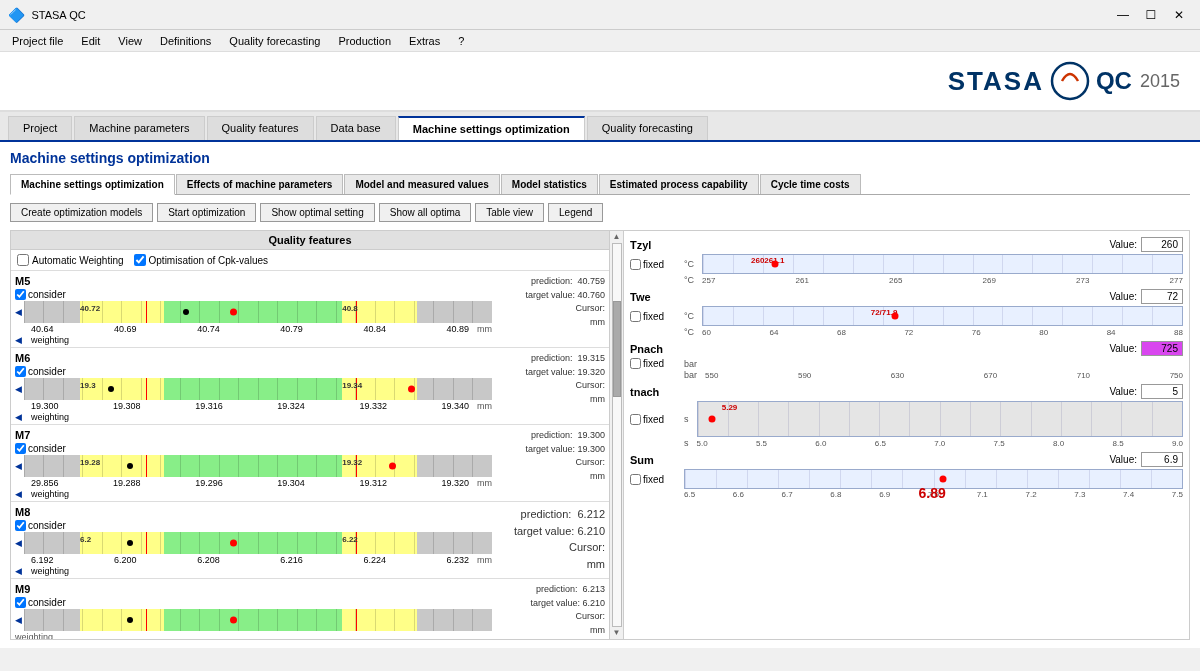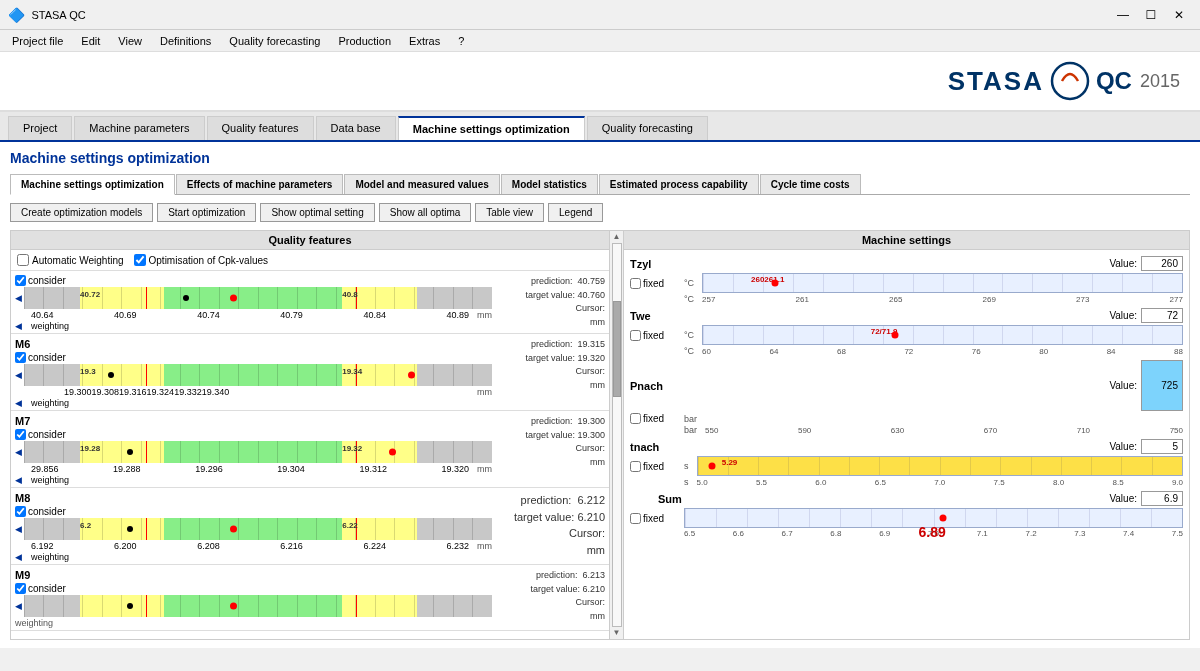--- a/index.html
+++ b/index.html
@@ -140,20 +140,23 @@
         <label class="checkbox-label">
           <input type="checkbox" checked="" style="">
           <span>Optimisation of Cpk-values</span>
         </label>
       </div>
       <div id="left-panel-content" style="position:relative;">
 
       <div class="qf-row">
     <div style="display:flex; align-items:flex-start; justify-content:space-between;">
       <div style="flex:1;">
+        <div style="display:flex; align-items:center; gap:4px; margin-bottom:2px;">
+          <span style="font-weight:bold; font-size:11px;">M5</span>
+        </div>
         <div style="display:flex; align-items:center; gap:4px; font-size:10px; margin-bottom:1px;">
           <label style="display:flex; align-items:center; gap:2px;">
             <input type="checkbox" checked="" style="width: 11px; height: 11px;"> consider
           </label>
         </div>
 
         <div style="position:relative; display:flex; align-items:center;">
           <span style="font-size:9px; color:#003399; margin-right:2px;">◀</span>
           <div style="position:relative; flex:1; height:22px; overflow:hidden;">
 
@@ -290,21 +293,21 @@
             <div style="position:absolute; width:6px; height:6px; background:black; border-radius:50%; top:50%; left:18%; transform:translateY(-50%);"></div>
 
             <div style="position:absolute; width:7px; height:7px; background:red; border-radius:50%; top:50%; left:82%; transform:translateY(-50%);"></div>
             <span style="position:absolute; left:12%; top:3px; font-size:8px; color:#333; font-weight:bold;">19.3</span>
             <span style="position:absolute; left:68%; top:3px; font-size:8px; color:#333; font-weight:bold;">19.34</span>
           </div>
         </div>
 
         <div style="display:flex; align-items:center; gap:4px; font-size:9px; margin-top:1px;">
           <span style="font-size:9px; color:#003399; width:12px;"></span>
-          <div style="flex:1; display:flex; justify-content:flex-start;margin-left:33px;">
+          <div style="flex:1; display:flex; justify-content:space-between;">
             <span>19.300</span>
                     <span>19.308</span>
                     <span>19.316</span>
                     <span>19.324</span>
                     <span>19.332</span>
                     <span>19.340</span>
           </div>
           <span style="font-size:9px; color:#555; margin-left:4px;">mm</span>
         </div>
         <div style="display:flex; align-items:center; gap:4px; font-size:9px; margin-top:1px;">
@@ -580,21 +583,20 @@
 
     <div style="width:14px; background:#f0f0f0; border:1px solid #ccc; border-left:none; display:flex; flex-direction:column; align-items:center; justify-content:flex-start; padding:2px 0;">
       <div style="font-size:8px; line-height:1; color:#666; cursor:pointer;">▲</div>
       <div style="flex:1; width:10px; margin:2px 0; background:#f8f8f8; border:1px solid #bbb; position:relative;">
         <div style="position:absolute; top:15%; width:100%; height:25%; background:#aaa; border:1px solid #999;"></div>
       </div>
       <div style="font-size:8px; line-height:1; color:#666; cursor:pointer;">▼</div>
     </div>
 
     <div id="right-panel">
-      <div id="right-panel-header">Machine settings</div>
       <div id="right-panel-content" style="position: relative;">
 
       <div style="position: relative;">
             <div class="ms-row" style="margin-bottom: 4px;">
     <div style="display:flex; align-items:center; justify-content:space-between; margin-bottom:2px;">
       <div style="display:flex; align-items:center; gap:6px; min-width:80px;">
         <span style="font-weight:bold; font-size:11px;">Tzyl</span>
       </div>
       <div style="display:flex; align-items:center; gap:4px;">
         <span style="font-size:10px;">Value:</span>
@@ -701,21 +703,21 @@
       </div>
     </div>
   </div>
             <div class="ms-row" style="margin-bottom: 4px;">
     <div style="display:flex; align-items:center; justify-content:space-between; margin-bottom:2px;">
       <div style="display:flex; align-items:center; gap:6px; min-width:80px;">
         <span style="font-weight:bold; font-size:11px;">Pnach</span>
       </div>
       <div style="display:flex; align-items:center; gap:4px;">
         <span style="font-size:10px;">Value:</span>
-        <div style="border:1px solid #999; background:#7dd3fc; padding:19px 4px; font-size:10px; min-width:42px; text-align:right;">725</div>
+        <div style="border:1px solid #999; background:#d946ef; padding:1px 4px; font-size:10px; min-width:42px; text-align:right;">725</div>
       </div>
     </div>
     <div style="display:flex; align-items:center; gap:4px; margin-bottom:1px;">
       <label style="display:flex; align-items:center; gap:2px; font-size:10px; min-width:50px;">
         <input type="checkbox" style="width: 11px; height: 11px;"> fixed
       </label>
       <span style="font-size:9px; color:#555; margin-right:4px;">bar</span>
     </div>
     <div style="display:flex; align-items:center; gap:4px;">
       <div style="min-width:50px;"></div>
@@ -738,21 +740,21 @@
       <div style="display:flex; align-items:center; gap:4px;">
         <span style="font-size:10px;">Value:</span>
         <div style="border:1px solid #999; background:white; padding:1px 4px; font-size:10px; min-width:42px; text-align:right;">5</div>
       </div>
     </div>
     <div style="display:flex; align-items:center; gap:4px; margin-bottom:1px;">
       <label style="display:flex; align-items:center; gap:2px; font-size:10px; min-width:50px;">
         <input type="checkbox" style="width: 11px; height: 11px;"> fixed
       </label>
       <span style="font-size:9px; color:#555; margin-right:4px;">s</span>
-      <div style="flex:1; position:relative; height:20px; background:#fde047; border:1px solid #99aacc; overflow:visible;">
+      <div style="flex:1; position:relative; height:36px; background:#e5e5e5; border:1px solid #99aacc; overflow:visible;">
 
         <div style="position:absolute; top:0; bottom:0; left:0; right:0; display:flex; pointer-events:none;">
           <div style="flex:1; border-left:1px solid rgba(0,0,100,0.1);"></div>
                     <div style="flex:1; border-left:1px solid rgba(0,0,100,0.1);"></div>
                     <div style="flex:1; border-left:1px solid rgba(0,0,100,0.1);"></div>
                     <div style="flex:1; border-left:1px solid rgba(0,0,100,0.1);"></div>
                     <div style="flex:1; border-left:1px solid rgba(0,0,100,0.1);"></div>
                     <div style="flex:1; border-left:1px solid rgba(0,0,100,0.1);"></div>
                     <div style="flex:1; border-left:1px solid rgba(0,0,100,0.1);"></div>
                     <div style="flex:1; border-left:1px solid rgba(0,0,100,0.1);"></div>
@@ -782,21 +784,21 @@
                   <span>7.0</span>
                   <span>7.5</span>
                   <span>8.0</span>
                   <span>8.5</span>
                   <span>9.0</span>
       </div>
     </div>
   </div>
             <div class="ms-row" style="margin-bottom: 4px;">
     <div style="display:flex; align-items:center; justify-content:space-between; margin-bottom:2px;">
-      <div style="display:flex; align-items:flex-end; gap:6px; min-width:80px;margin-left:28px;">
+      <div style="display:flex; align-items:flex-end; gap:6px; min-width:80px;">
         <span style="font-weight:bold; font-size:11px;">Sum</span>
       </div>
       <div style="display:flex; align-items:center; gap:4px;">
         <span style="font-size:10px;">Value:</span>
         <div style="border:1px solid #999; background:white; padding:1px 4px; font-size:10px; min-width:42px; text-align:right;">6.9</div>
       </div>
     </div>
     <div style="display:flex; align-items:center; gap:4px; margin-bottom:1px;">
       <label style="display:flex; align-items:center; gap:2px; font-size:10px; min-width:50px;">
         <input type="checkbox" style="width: 11px; height: 11px;"> fixed

